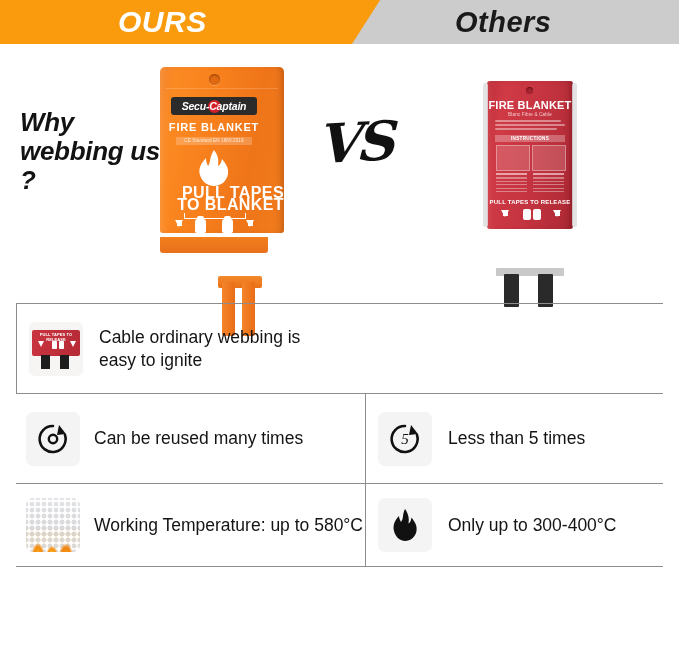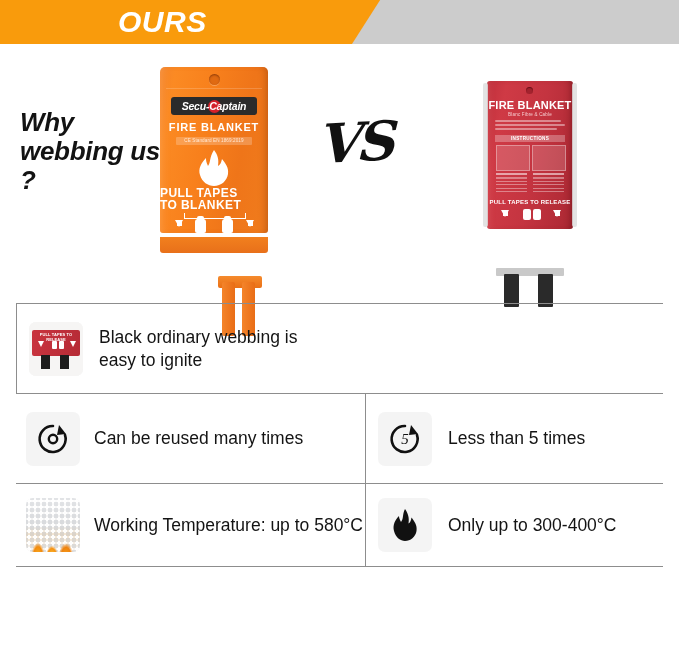--- a/index.html
+++ b/index.html
@@ -76,20 +76,21 @@
   
   .pkg-ours {
     position: absolute;
     left: 160px;
     top: 23px;
     width: 108px;
     height: 166px;
     background: linear-gradient(100deg,#f4852a 0%, #fb8a23 12%, #f8801c 40%, #ef7519 70%, #f07c1d 100%);
     border-radius: 5px 5px 3px 3px;
     box-shadow: inset -7px 0 9px -6px rgba(120,40,0,.45), inset 7px 0 9px -6px rgba(255,190,140,.35);
+    padding-left: 16px;
   }
   .pkg-ours:before {
     content:"";
     position:absolute; left:6px; top:5px; right:6px; height:16px;
     border-bottom:1px solid rgba(255,255,255,.18);
   }
   .hole {
     position:absolute; left:49px; top:7px; width:11px; height:11px;
     border-radius:50%;
     background:#e06a12;
@@ -122,21 +123,21 @@
     background:rgba(255,255,255,.22);
     border-radius:1px;
     font-size:4.6px; color:#ffe8d6; line-height:8px; text-align:center;
     letter-spacing:0.1px; overflow:hidden; white-space:nowrap;
   }
   .pkg-flame {
     position:absolute; left:34px; top:82px; width:40px; height:38px;
   }
   .pkg-pull {
     position:absolute; left:0; top:120px; width:124px;
-    text-align:left; color:#ffffff; font-size:12px; font-weight:bold;
+    text-align:right; color:#ffffff; font-size:16px; font-weight:bold;
     line-height:12px; letter-spacing:0.4px;
   }
   .pkg-bracket {
     position:absolute; left:24px; top:146px; width:60px; height:5px;
     border:1.4px solid #ffffff; border-top:none;
   }
   .pkg-icons { position:absolute; left:10px; top:152px; width:88px; height:18px; }
   .arrow-dn {
     position:absolute; top:1px; width:0;height:0;
     border-left:4px solid transparent; border-right:4px solid transparent;
@@ -373,20 +374,21 @@
     padding-top:2px; box-sizing:border-box;
   }
 </style>
 </head>
 <body>
 
 <div class="header">
   <div class="header-orange"></div>
   <div class="header-gray"></div>
   <div class="header-label label-ours">OURS</div>
+  <div class="header-label label-others">Others</div>
 </div>
 
 <div class="hero">
 
   <div class="why-title">Why webbing us ?</div>
 
   <div class="pkg-ours">
     <div class="hole"></div>
     <div class="logo-plate">
       <div class="logo-badge"></div>
@@ -470,21 +472,21 @@
         <div class="t-red-body">
           <div class="t-red-text">PULL TAPES TO RELEASE</div>
           <div class="t-red-arrow" style="left:6px"></div>
           <div class="t-red-hand" style="left:20px"></div>
           <div class="t-red-hand" style="left:27px"></div>
           <div class="t-red-arrow" style="left:38px"></div>
         </div>
         <div class="t-black a"></div>
         <div class="t-black b"></div>
       </div>
-      <div class="feat-text">Black ordinary webbing is easy to ignite</div>
+      <div class="feat-text">Cable ordinary webbing is easy to ignite</div>
     </div>
   </div>
 
 
   <div class="row">
     <div class="cell left">
       <div class="thumb">
         <div class="icon-wrap">
           <svg width="34" height="34" viewBox="0 0 34 34">
             <path d="M17 4 A13 13 0 1 0 29 13" stroke="#111" stroke-width="2.6" fill="none" stroke-linecap="round"></path>

